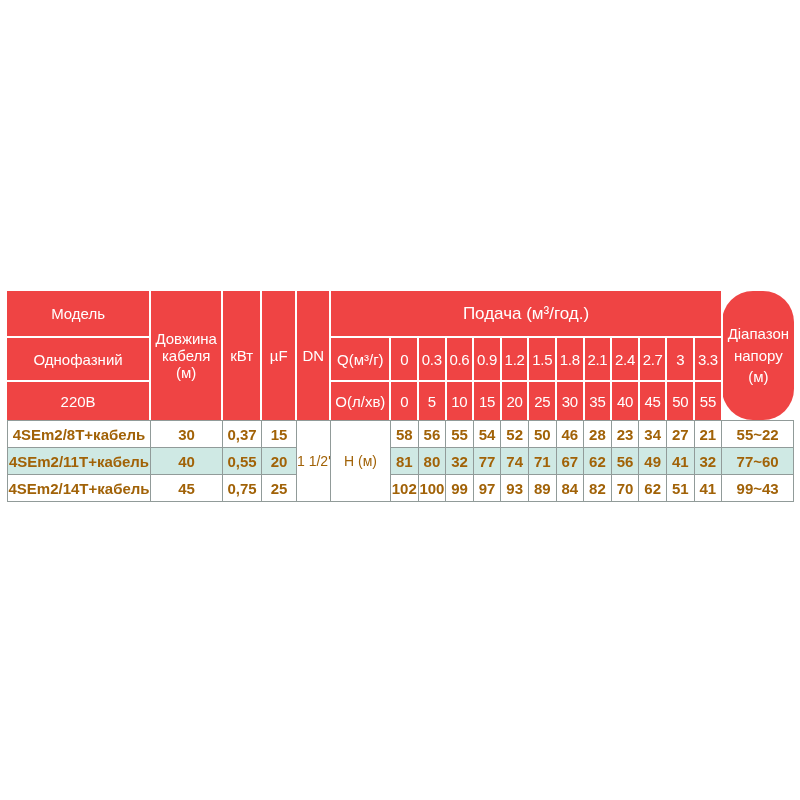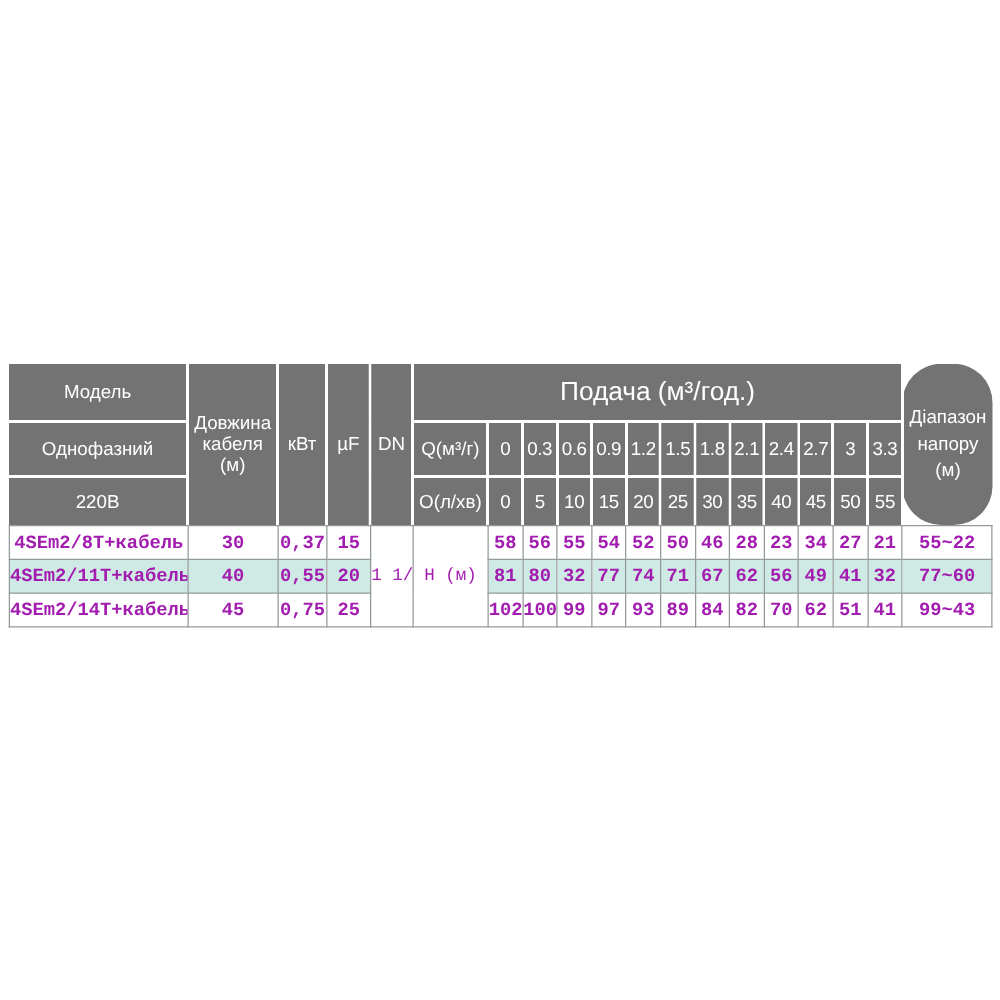--- a/index.html
+++ b/index.html
@@ -17,56 +17,55 @@
     top: 291px;
     width: 787px;
   }
   table {
     border-collapse: collapse;
     table-layout: fixed;
     width: 787px;
   }
   
   .head-tbl th {
-    background: #737373;
+    background: #ef4444;
     color: #ffffff;
     font-weight: normal;
     font-size: 15px;
     text-align: center;
     vertical-align: middle;
     border: 2px solid #ffffff;
     padding: 0 1px;
     overflow: hidden;
   }
   .head-tbl tr:nth-child(1) { height: 46px; }
   .head-tbl tr:nth-child(2) { height: 44px; }
   .head-tbl tr:nth-child(3) { height: 39px; }
   .head-tbl tr:first-child th { border-top: none; }
   .head-tbl tr:last-child th,
   .head-tbl th[rowspan] { border-bottom-width: 0; }
   .head-tbl th:first-child { border-left: none; }
   .head-tbl th:last-child { border-right: none; }
-  .head-tbl th.flow-title { font-size: 21px; border-bottom-width: 2px; }
+  .head-tbl th.flow-title { font-size: 17px; border-bottom-width: 2px; }
   .head-tbl th.range-head { border-bottom-width: 0; line-height: 1.45; border-radius: 31px; }
   .head-tbl th.tick { font-size: 15px; letter-spacing: -0.3px; }
   
   .body-tbl { border: 1px solid #919B99; }
   .body-tbl td {
     background: #ffffff;
-    color: #a21caf;
+    color: #a16207;
     font-weight: bold;
     font-size: 15px;
     text-align: center;
     vertical-align: middle;
     border: 1px solid #919B99;
     padding: 0;
     height: 26px;
     overflow: hidden;
     white-space: nowrap;
-    font-family: Liberation Mono, monospace;
   }
   .body-tbl tr.hl td { background: #CFE9E4; }
   .body-tbl td.span-cell { background: #ffffff; font-weight: normal; font-size: 14px; }
 </style>
 </head>
 <body>
 
 <div class="table-wrap">
 
   <table class="head-tbl">

